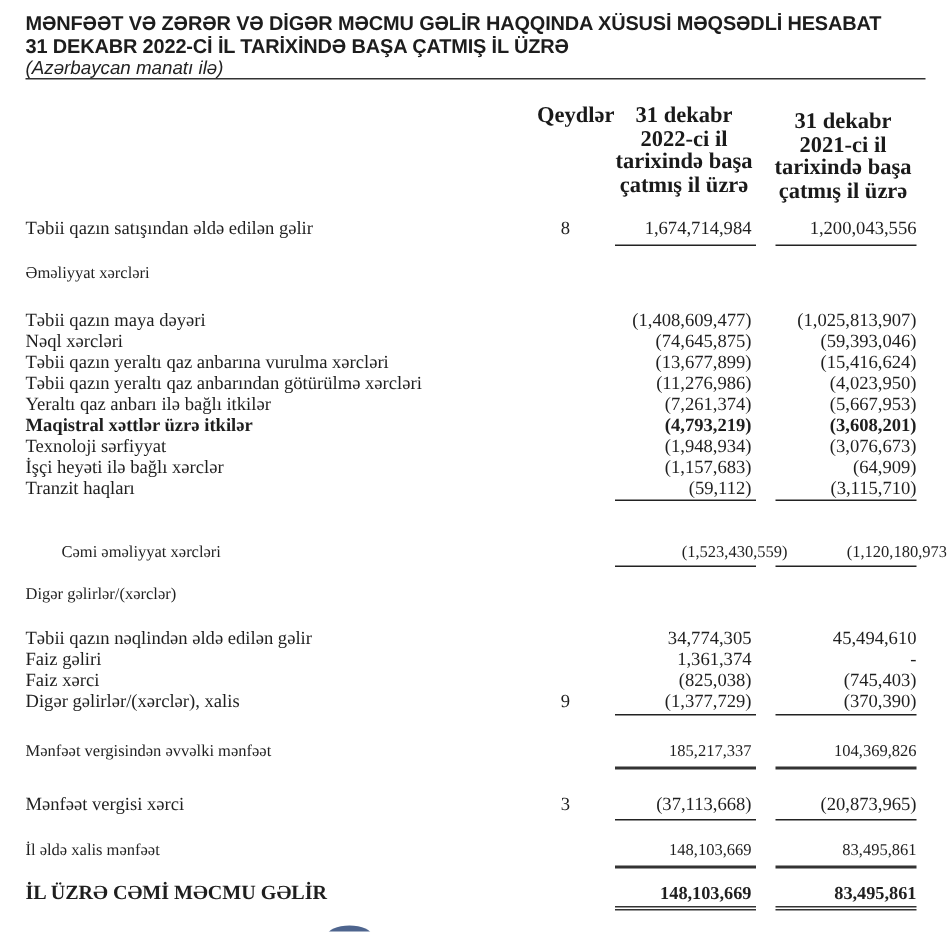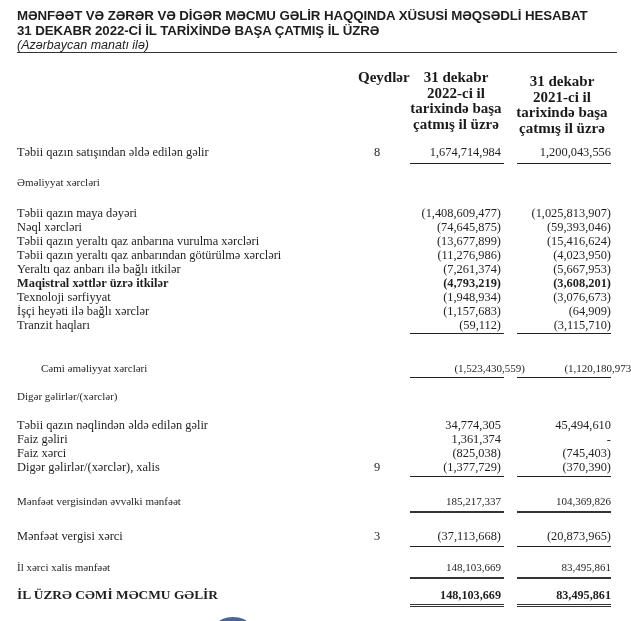--- a/index.html
+++ b/index.html
@@ -164,21 +164,21 @@
 <div class="row" style="top:529px;">
   <span class="lbl">Mənfəət vergisi xərci</span>
   <span class="note">3</span>
   <span class="v1">(37,113,668)</span>
   <span class="v2">(20,873,965)</span>
 </div>
 <div class="uline u1" style="top:546px;"></div>
 <div class="uline u2" style="top:546px;"></div>
 
 <div class="row bold" style="top:560px;">
-  <span class="lbl">İl xərci xalis mənfəət</span>
+  <span class="lbl">İl əldə xalis mənfəət</span>
   <span class="v1">148,103,669</span>
   <span class="v2">83,495,861</span>
 </div>
 <div class="uline u1 thick" style="top:577px;"></div>
 <div class="uline u2 thick" style="top:577px;"></div>
 
 <div class="row big" style="top:588px;">
   <span class="lbl">İL ÜZRƏ CƏMİ MƏCMU GƏLİR</span>
   <span class="v1" style="font-size:12.2px;">148,103,669</span>
   <span class="v2" style="font-size:12.2px;">83,495,861</span>

